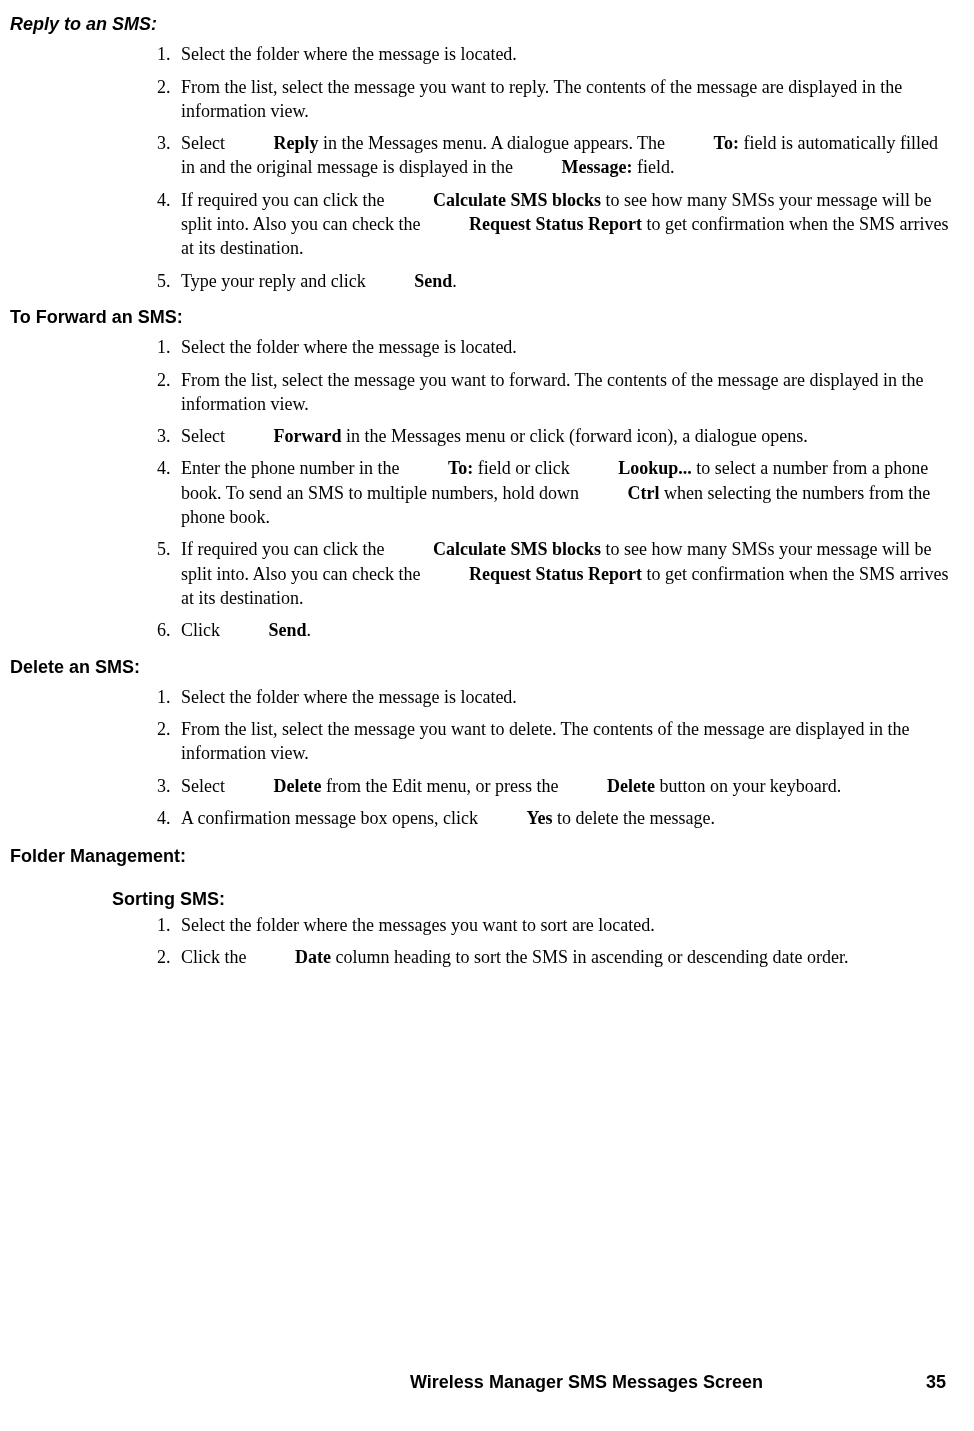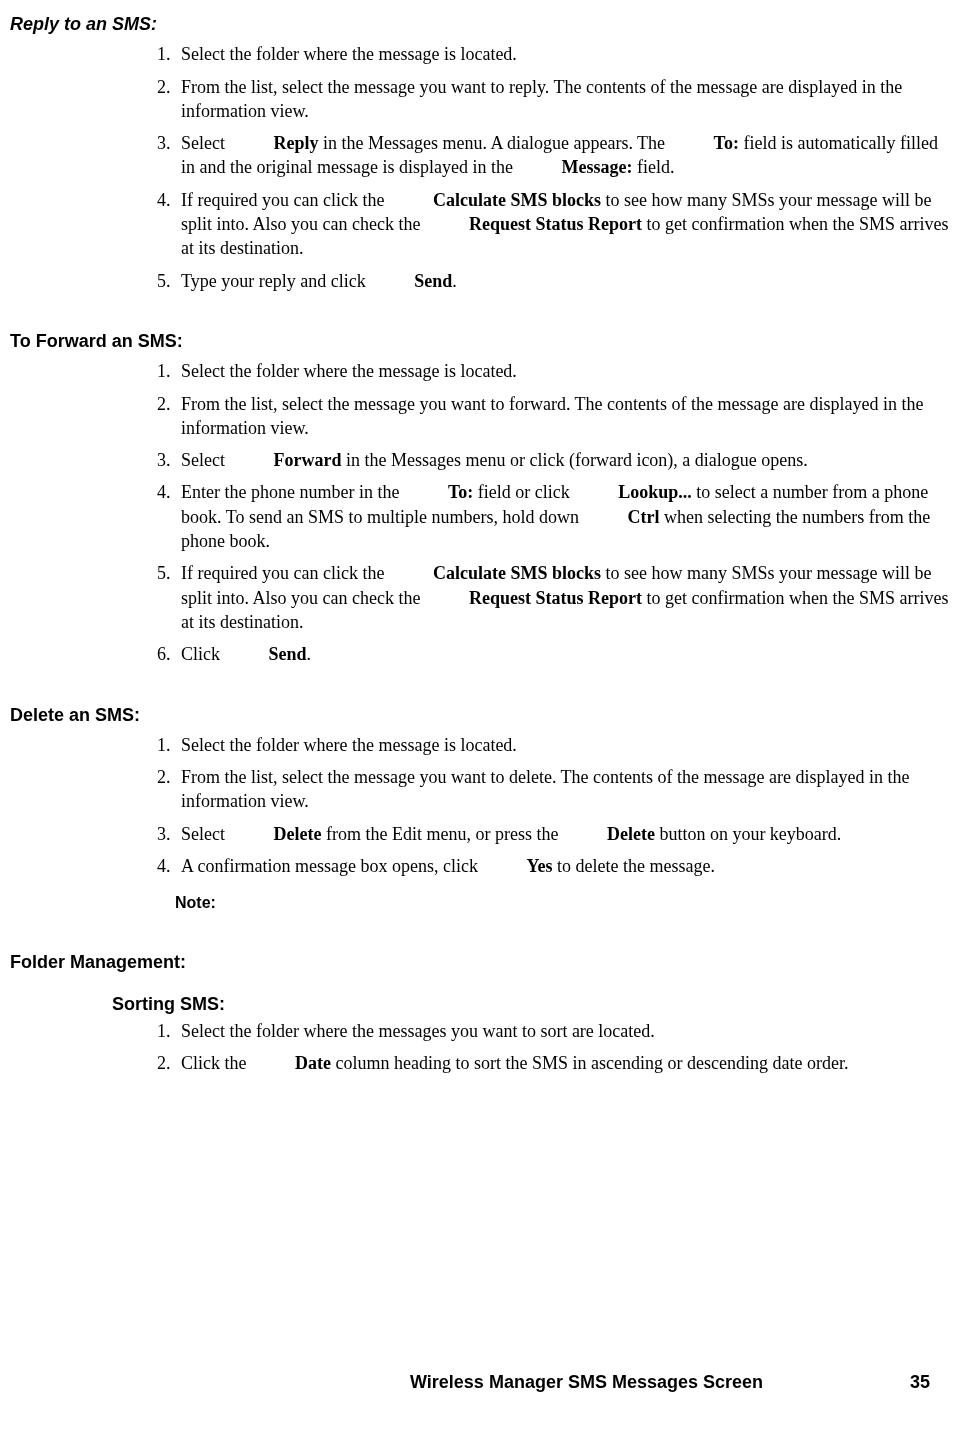--- a/index.html
+++ b/index.html
@@ -10,21 +10,21 @@
     margin: 0;
     padding: 12px 22px 20px 10px;
     width: 974px;
     box-sizing: border-box;
     background: #fff;
   }
   .heading {
     font-family: Arial, Helvetica, sans-serif;
     font-weight: bold;
     font-size: 18px;
-    margin-top: 36px;
+    margin-top: 12px;
     margin-bottom: 6px;
   }
   .heading.first { margin-top: 0; font-style: italic; }
   .sub-heading {
     font-family: Arial, Helvetica, sans-serif;
     font-weight: bold;
     font-size: 18px;
     margin-left: 102px;
     margin-top: 18px;
     margin-bottom: 2px;
@@ -52,21 +52,21 @@
     font-weight: bold;
     font-size: 18px;
     text-decoration: underline;
   }
   .footer-title {
     display: inline-block;
     margin-left: 400px;
   }
   .footer-page {
     float: right;
-    margin-right: 20px;
+    margin-right: 4px;
   }
   b { font-weight: bold; margin-left: 44px; }
 </style>
 </head>
 <body>
 
 <div class="heading first">Reply to an SMS:</div>
 <ol class="steps">
   <li>Select the folder where the message is located.</li>
   <li>From the list, select the message you want to reply. The contents of the message are displayed in the information view.</li>
@@ -86,21 +86,20 @@
 </ol>
 
 <div class="heading">Delete an SMS:</div>
 <ol class="steps">
   <li>Select the folder where the message is located.</li>
   <li>From the list, select the message you want to delete. The contents of the message are displayed in the information view.</li>
   <li><span>Select </span><b>Delete</b><span> from the Edit menu, or press the </span><b>Delete</b><span> button on your keyboard.</span></li>
   <li><span>A confirmation message box opens, click </span><b>Yes</b><span> to delete the message.</span></li>
 </ol>
 <div class="note-block">
-  <div class="note-label">Note:</div>
 </div>
 
 <div class="heading">Folder Management:</div>
 <div class="sub-heading">Sorting SMS:</div>
 <ol class="steps">
   <li>Select the folder where the messages you want to sort are located.</li>
   <li><span>Click the </span><b>Date</b><span> column heading to sort the SMS in ascending or descending date order.</span></li>
 </ol>
 
 <div class="footer">

